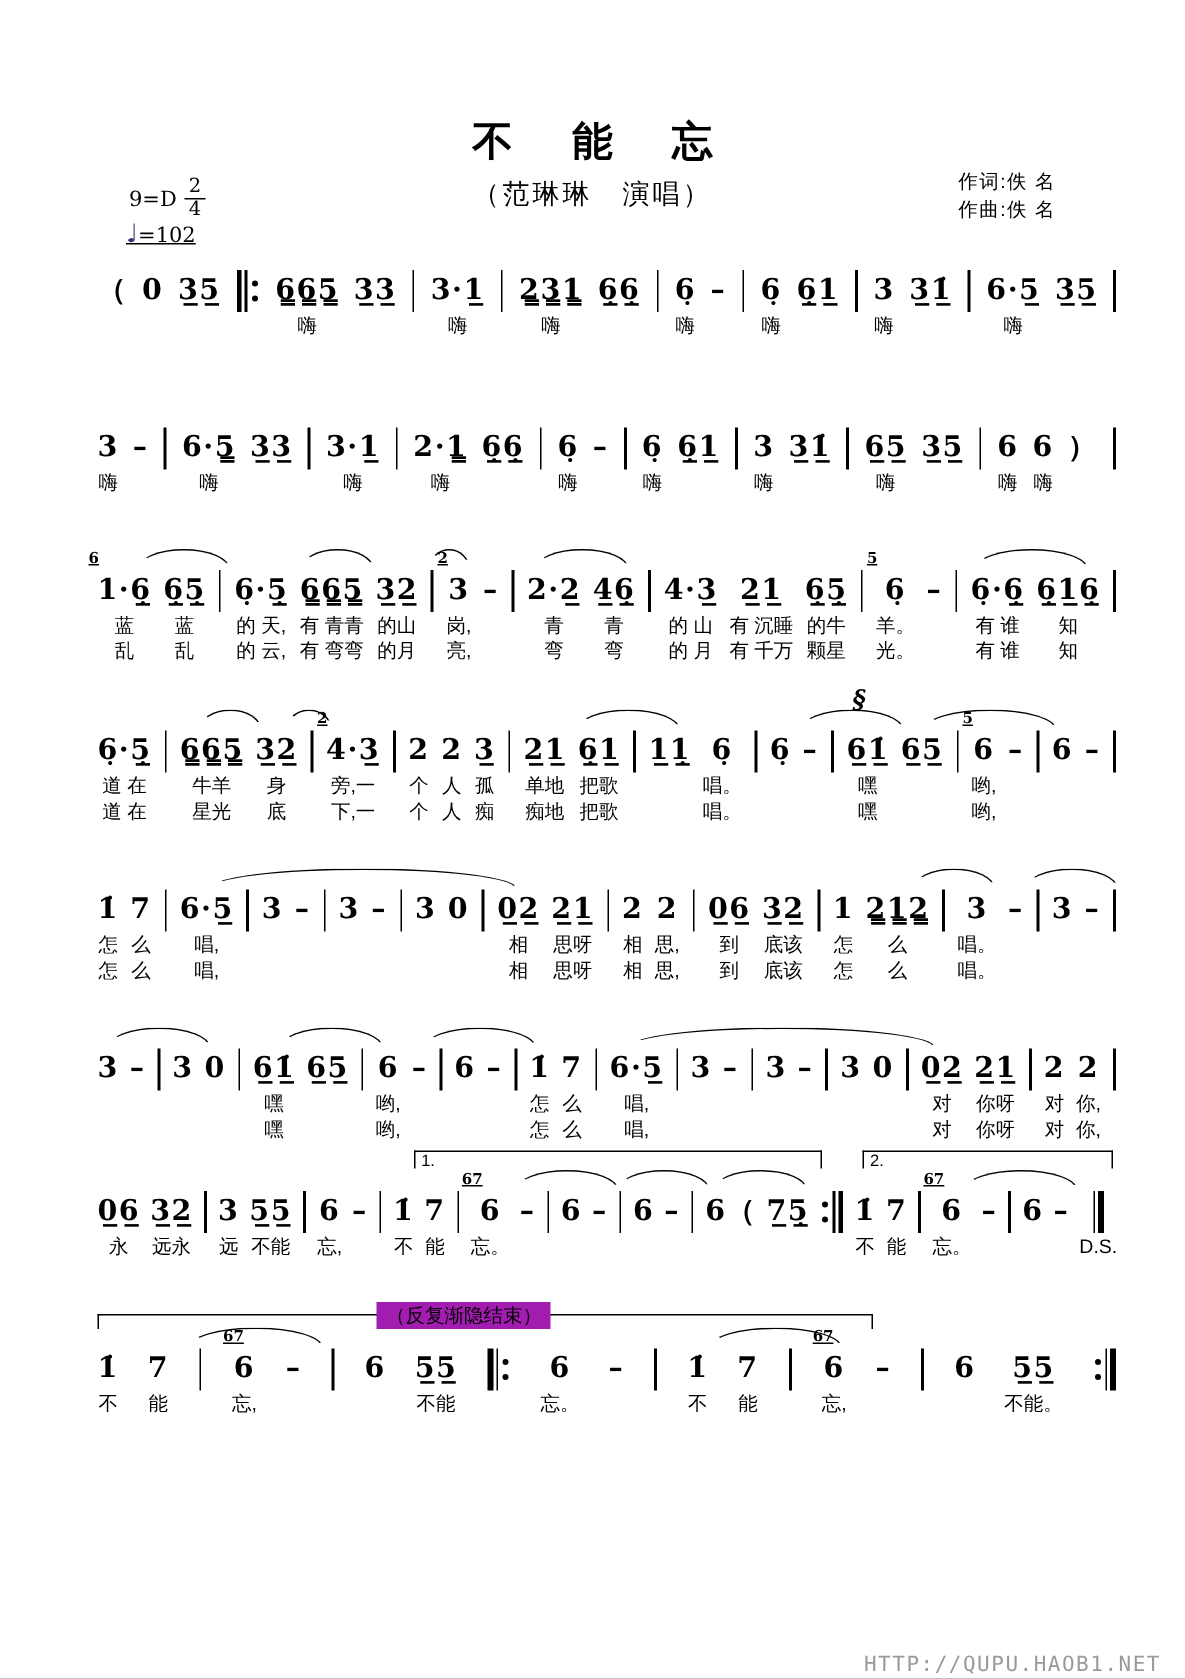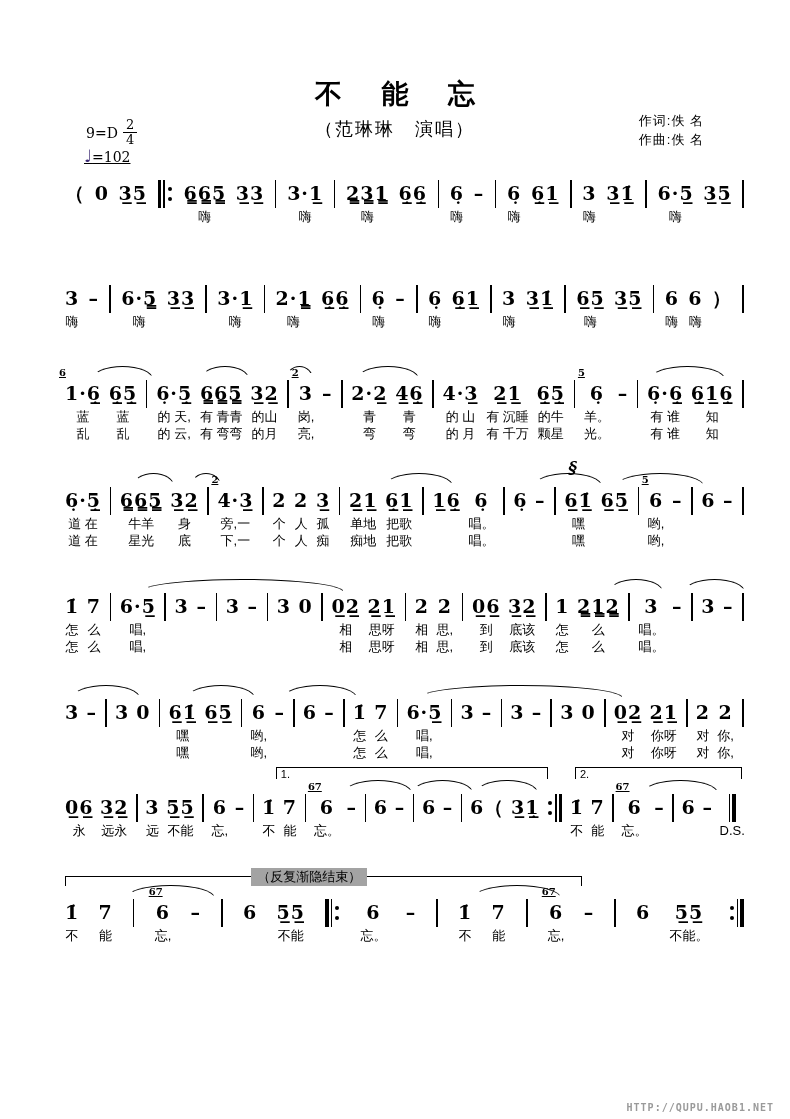--- a/index.html
+++ b/index.html
@@ -38,27 +38,27 @@
   .rdots{display:flex;flex-direction:column;justify-content:center;gap:6px;height:28px;margin:0 2px;}
   .rdot{width:4px;height:4px;border-radius:50%;background:#000;}
   .arc{position:absolute;top:-14px;height:13px;box-sizing:border-box;
        border:1.6px solid transparent;border-top:1.6px solid #000;
        border-radius:50% / 100% 100% 0 0;}
   .volta{position:absolute;top:-27px;height:12px;box-sizing:border-box;
          border:1.5px solid #000;border-bottom:none;}
   .volta-label{position:absolute;left:4px;top:0;font-size:11px;}
   .bigbracket{position:absolute;top:-23px;height:10px;box-sizing:border-box;
               border:1.5px solid #000;border-bottom:none;}
-  .bigbracket-label{position:absolute;left:36%;top:-9px;background:#a3a3a3;
+  .bigbracket-label{position:absolute;left:36%;top:-9px;background:#a21caf;
                     padding:0 6px;font-size:13px;white-space:nowrap;}
   
   .footer{position:absolute;top:970px;left:180px;right:0;text-align:center;font-size:14px;}
   .wm-main{position:absolute;right:14px;top:1070px;font-size:31px;color:#b2b2b2;
            letter-spacing:1px;font-family:"Liberation Sans",sans-serif;}
-  .wm-sub{position:absolute;right:16px;top:1102px;font-size:10px;font-weight:bold;
+  .wm-sub{position:absolute;right:16px;top:1102px;font-size:14px;font-weight:normal;
           color:#9a9a9a;letter-spacing:1px;font-family:"DejaVu Sans Mono",monospace;}
 </style>
 </head>
 <body>
 
 <div class="page">
   <div class="title">不 能 忘</div>
   <div class="subtitle">（范琳琳　演唱）</div>
   <div class="credit c1">作词:佚 名</div>
   <div class="credit c2">作曲:佚 名</div>
@@ -507,21 +507,21 @@
             <div class="n">6̲̣1̲</div>
             <div class="ly">把歌</div>
             <div class="ly">把歌</div>
           </div>
           <div class="barwrap">
             <div class="bargroup">
               <div class="vline"></div>
             </div>
           </div>
           <div class="cell">
-            <div class="n">1̲6̲̣</div>
+            <div class="n">1̲1̲̣</div>
             <div class="ly">&nbsp;</div>
             <div class="ly">&nbsp;</div>
           </div>
           <div class="cell">
             <div class="n">6̣</div>
             <div class="ly">唱。</div>
             <div class="ly">唱。</div>
           </div>
           <div class="barwrap">
             <div class="bargroup">
@@ -1044,21 +1044,21 @@
           <div class="barwrap">
             <div class="bargroup">
               <div class="vline"></div>
             </div>
           </div>
           <div class="cell">
             <div class="n">6（</div>
             <div class="ly">&nbsp;</div>
           </div>
           <div class="cell">
-            <div class="n">3̲1̲̣</div>
+            <div class="n">7̲5̲̣</div>
             <div class="ly">&nbsp;</div>
           </div>
           <div class="barwrap">
             <div class="bargroup">
               <div class="rdots">
                 <span class="rdot"></span>
                 <span class="rdot"></span>
               </div>
               <div class="vline"></div>
               <div class="vthick"></div>

